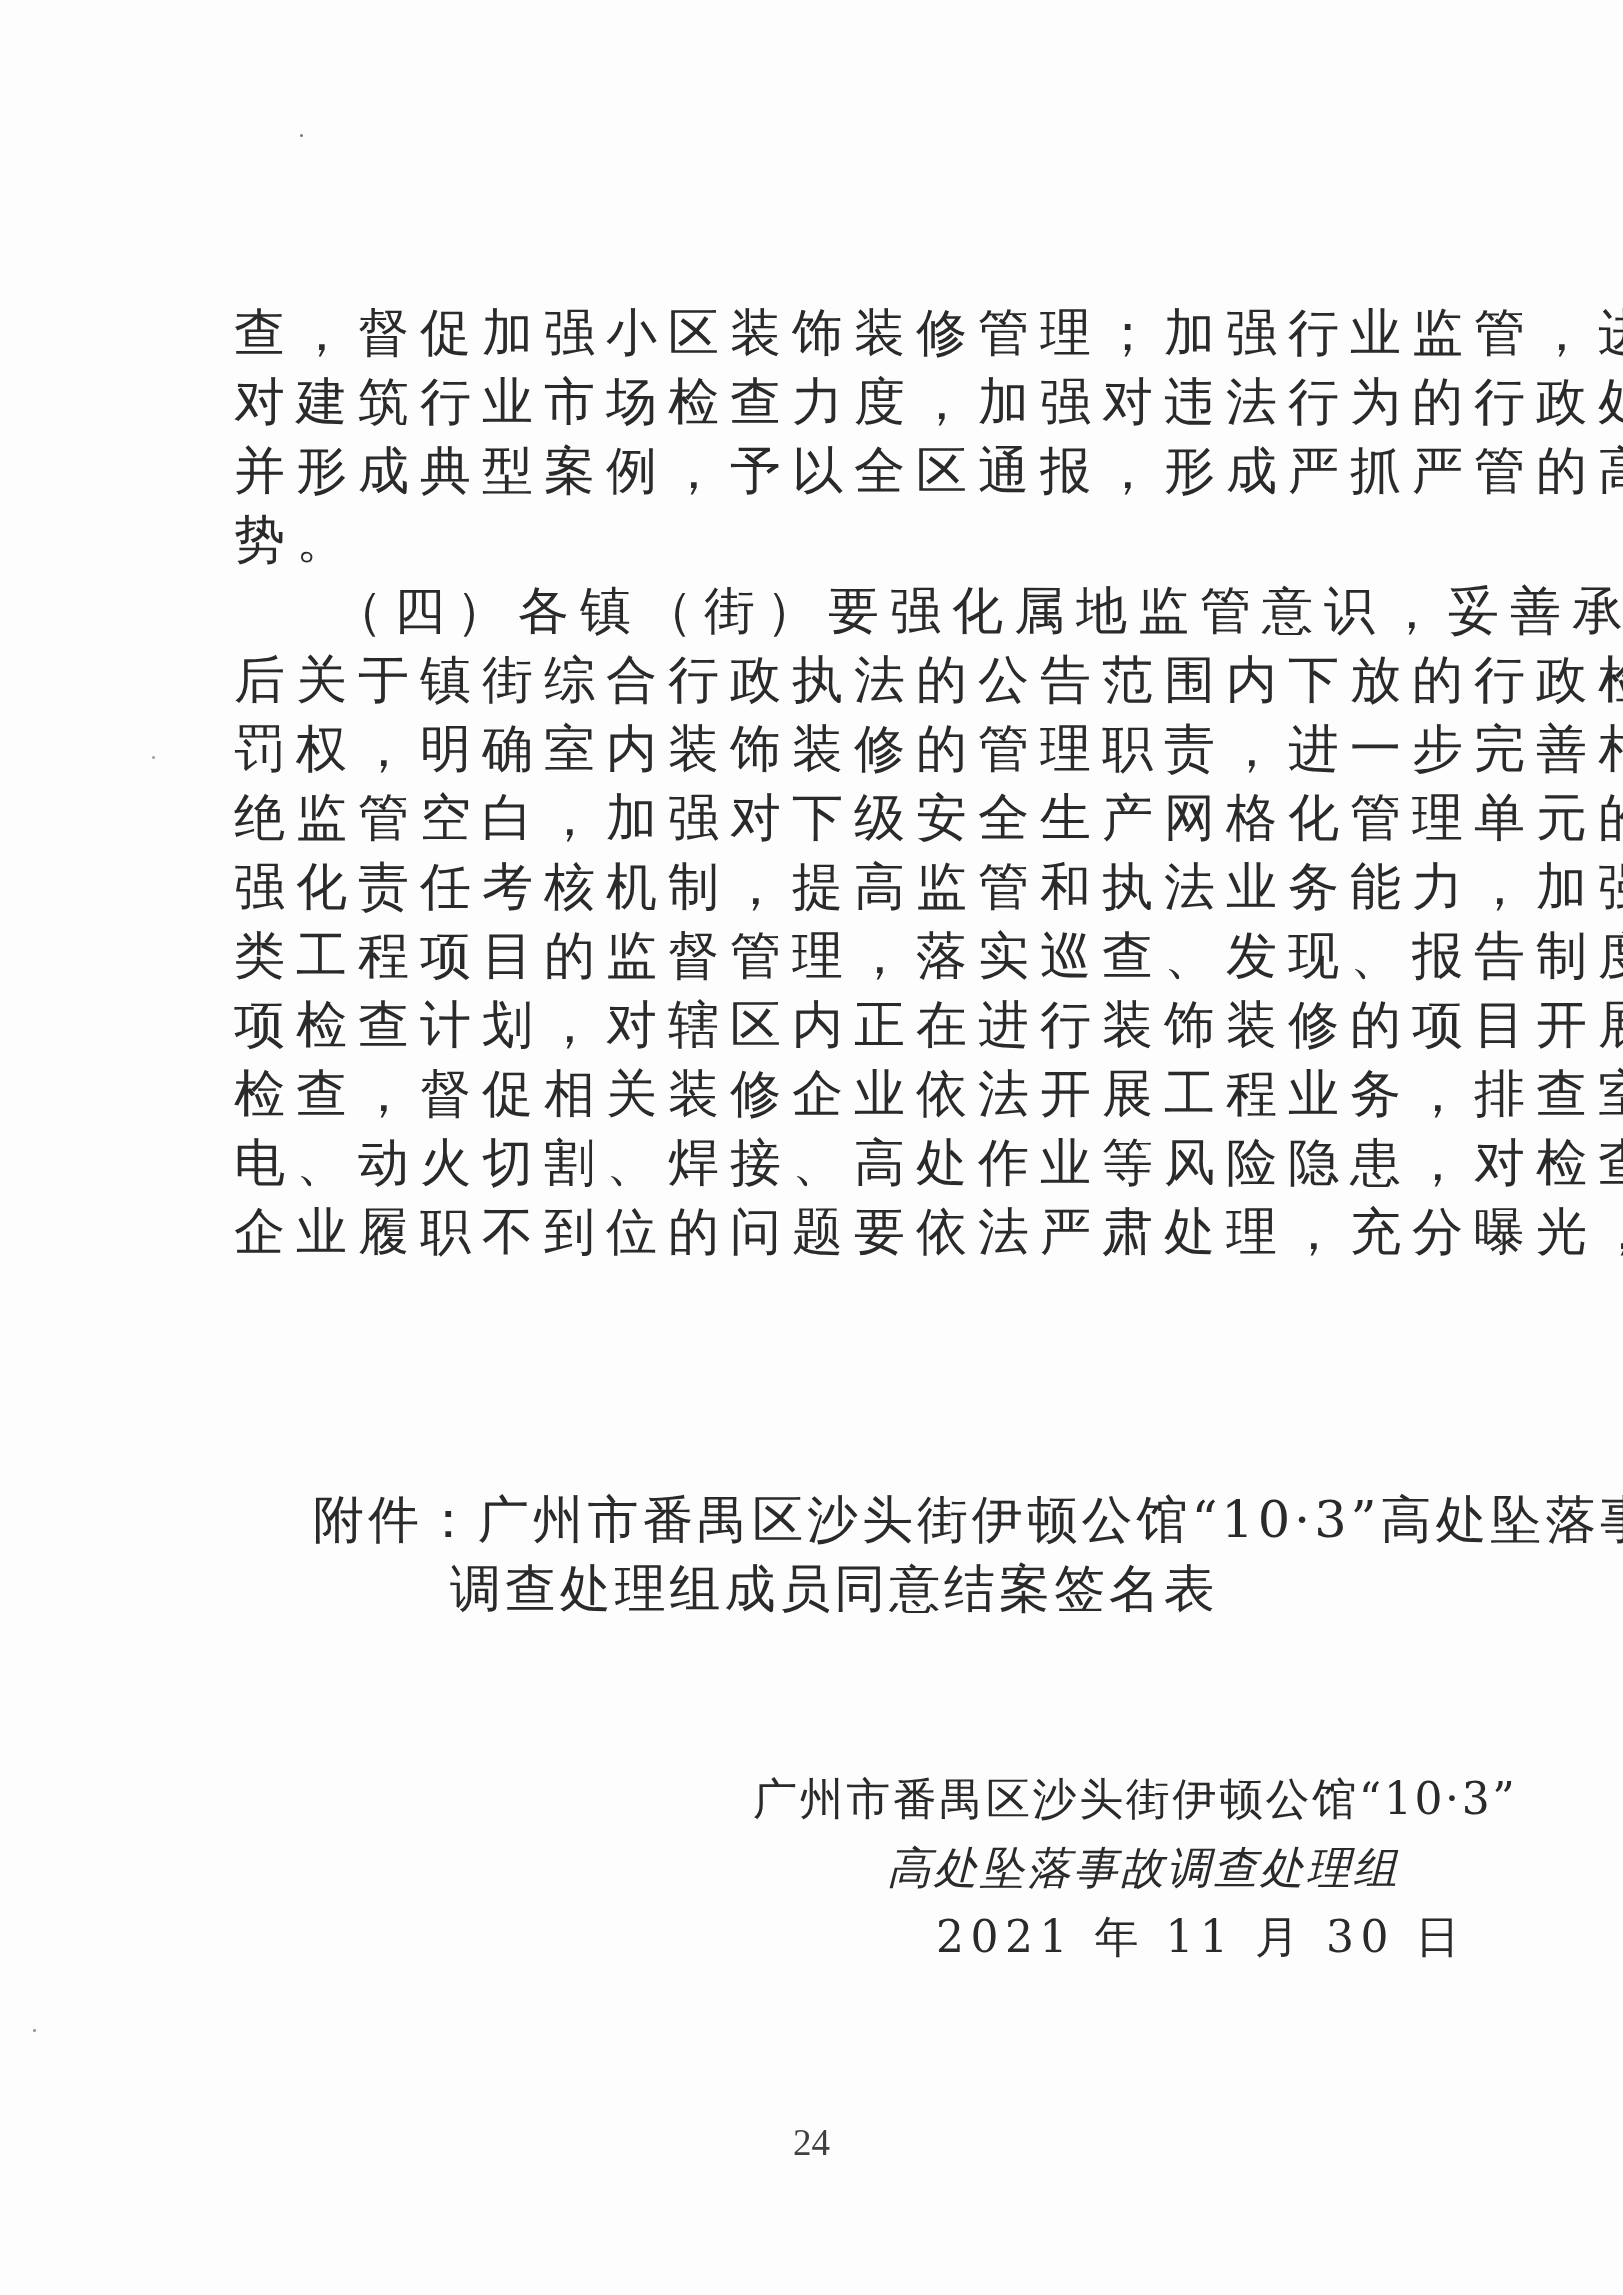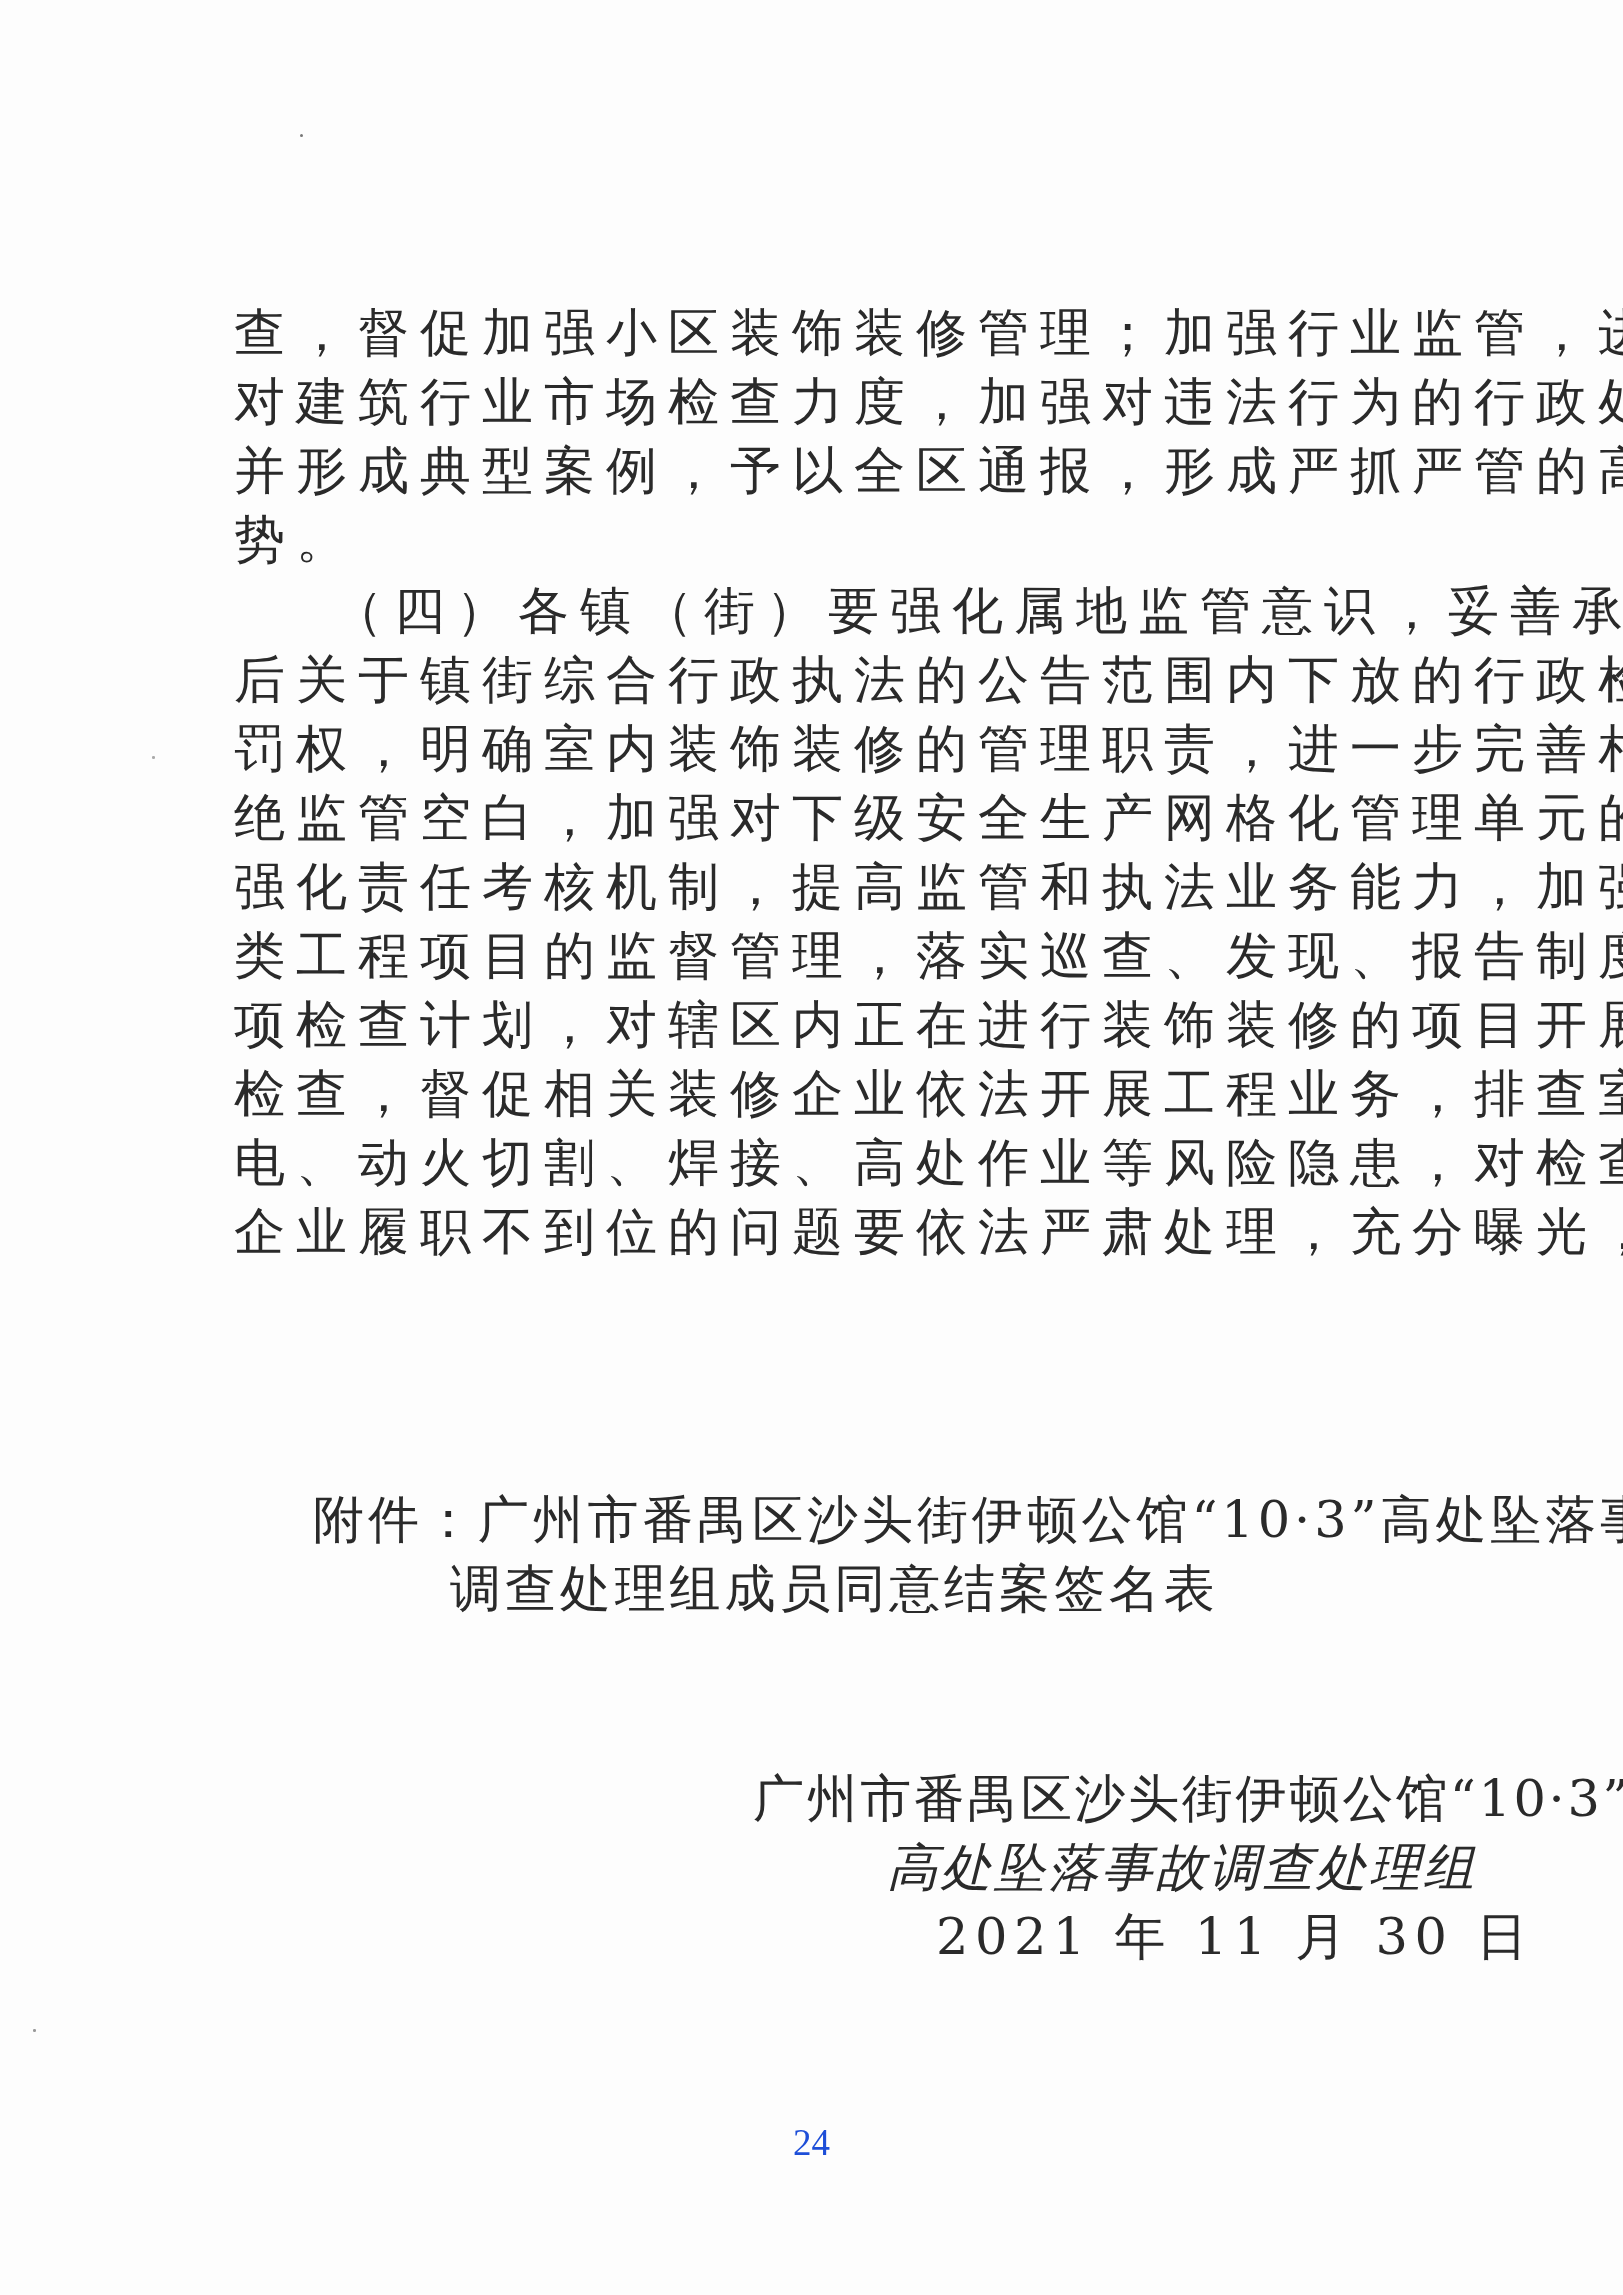--- a/index.html
+++ b/index.html
@@ -7,25 +7,25 @@
     width: 1623px; height: 2295px; background: #fdfdfd; position: relative; overflow: hidden;
     font-family: "DejaVu Serif", "Liberation Serif", serif; color: #2a2a2a;
   }
   .page { position: absolute; inset: 0; }
   .para { position: absolute; left: 234px; width: 1186px; font-size: 51px; line-height: 69px; letter-spacing: 11px; }
   .line { display: block; white-space: nowrap; height: 69px; }
   #p1 { top: 298px; }
   #p2 { top: 576px; }
   .attach { position: absolute; left: 313px; width: 1113px; font-size: 51px; line-height: 69px; letter-spacing: 3.9px; top: 1485px; }
   .attach .line2 { padding-left: 137px; }
-  .sign { position: absolute; left: 727px; width: 720px; font-size: 51px; line-height: 69px; letter-spacing: 2.6px; top: 1764px; }
+  .sign { position: absolute; left: 727px; width: 720px; font-size: 44px; line-height: 69px; letter-spacing: 2.6px; top: 1764px; }
   .sign .l1 { display:block; padding-left: 26px; white-space: nowrap; }
   .sign .l2 { display:block; padding-left: 160px; white-space: nowrap; font-style: italic; }
   .sign .l3 { display:block; padding-left: 209px; white-space: nowrap; letter-spacing: 6.5px; }
-  .pagenum { position: absolute; top: 2121px; left: 0; width: 1623px; text-align: center; font-family: "Liberation Serif", serif; font-size: 37px; color: #1d4ed8; }
+  .pagenum { position: absolute; top: 2121px; left: 0; width: 1623px; text-align: center; font-family: "Liberation Serif", serif; font-size: 37px; color: #404040; }
   .speck { position: absolute; width: 3.3px; height: 3.3px; border-radius: 50%; background: #777; }
 </style>
 </head>
 <body>
 
 <div class="page">
 
   <div class="speck" style="left:300px;top:134px;"></div>
   <div class="speck" style="left:152px;top:756px;width:2.6px;height:2.6px;background:#aaa;"></div>
   <div class="speck" style="left:33px;top:2029px;width:2.6px;height:2.6px;background:#999;"></div>

